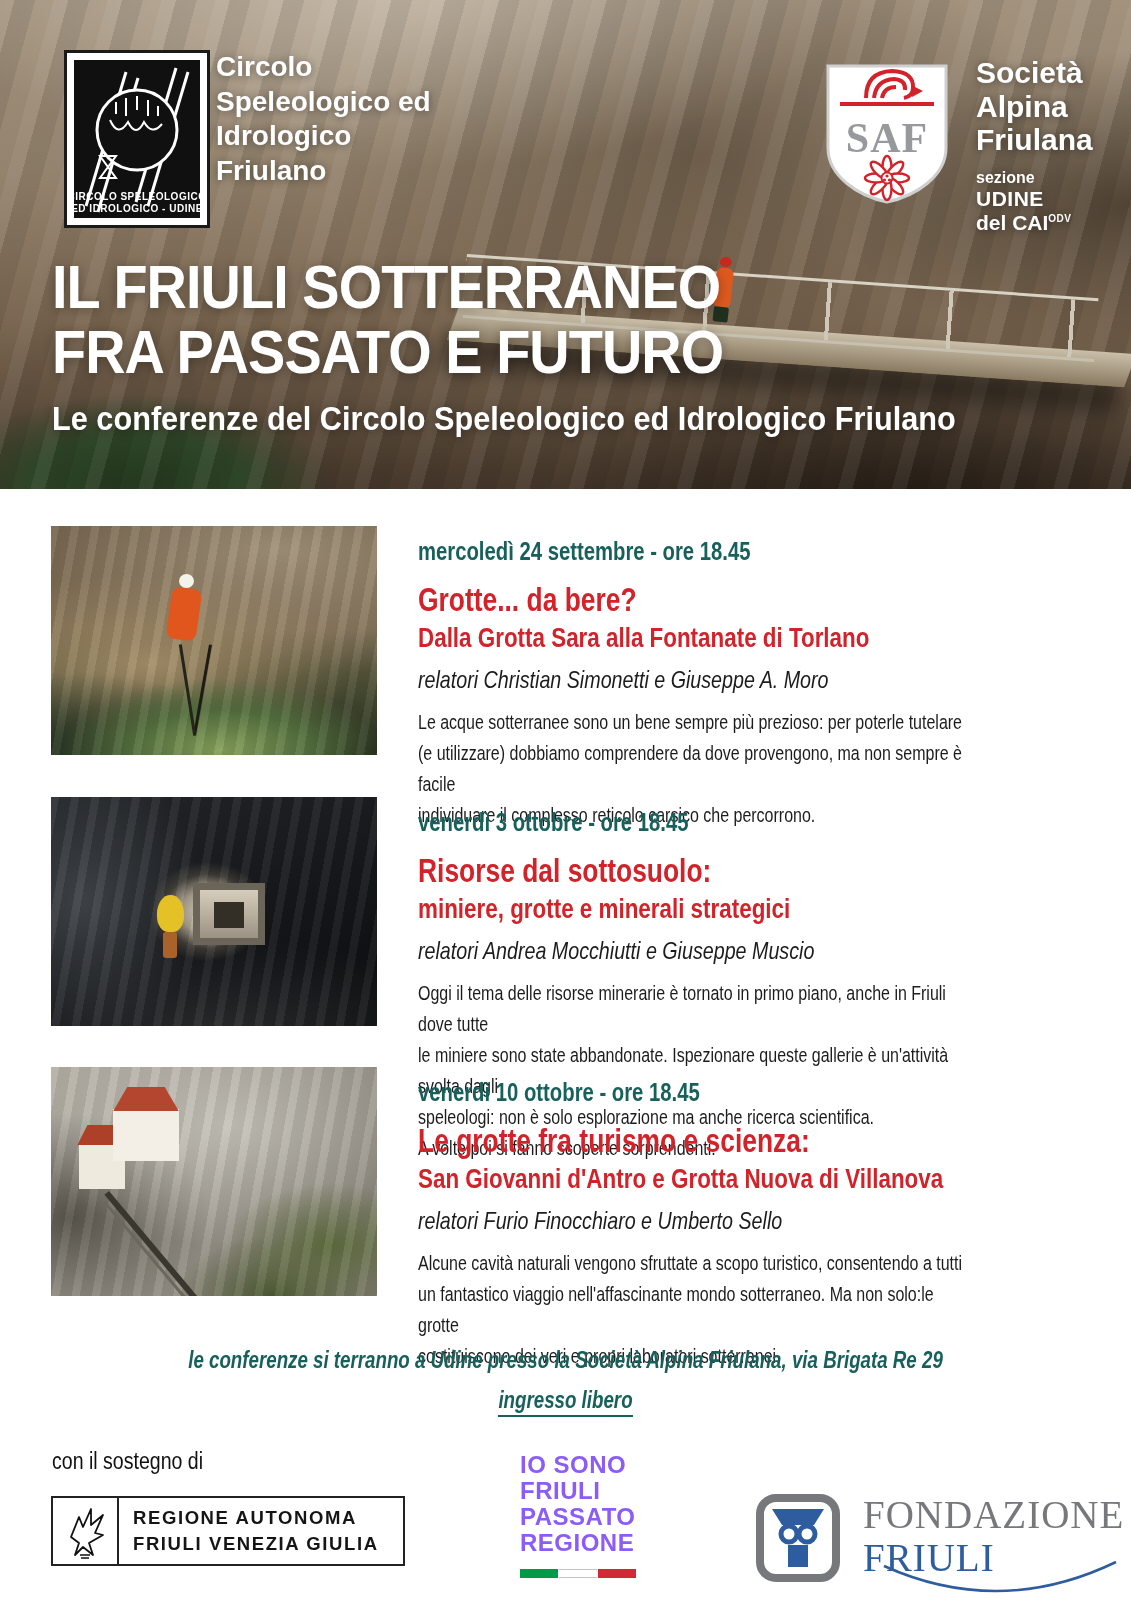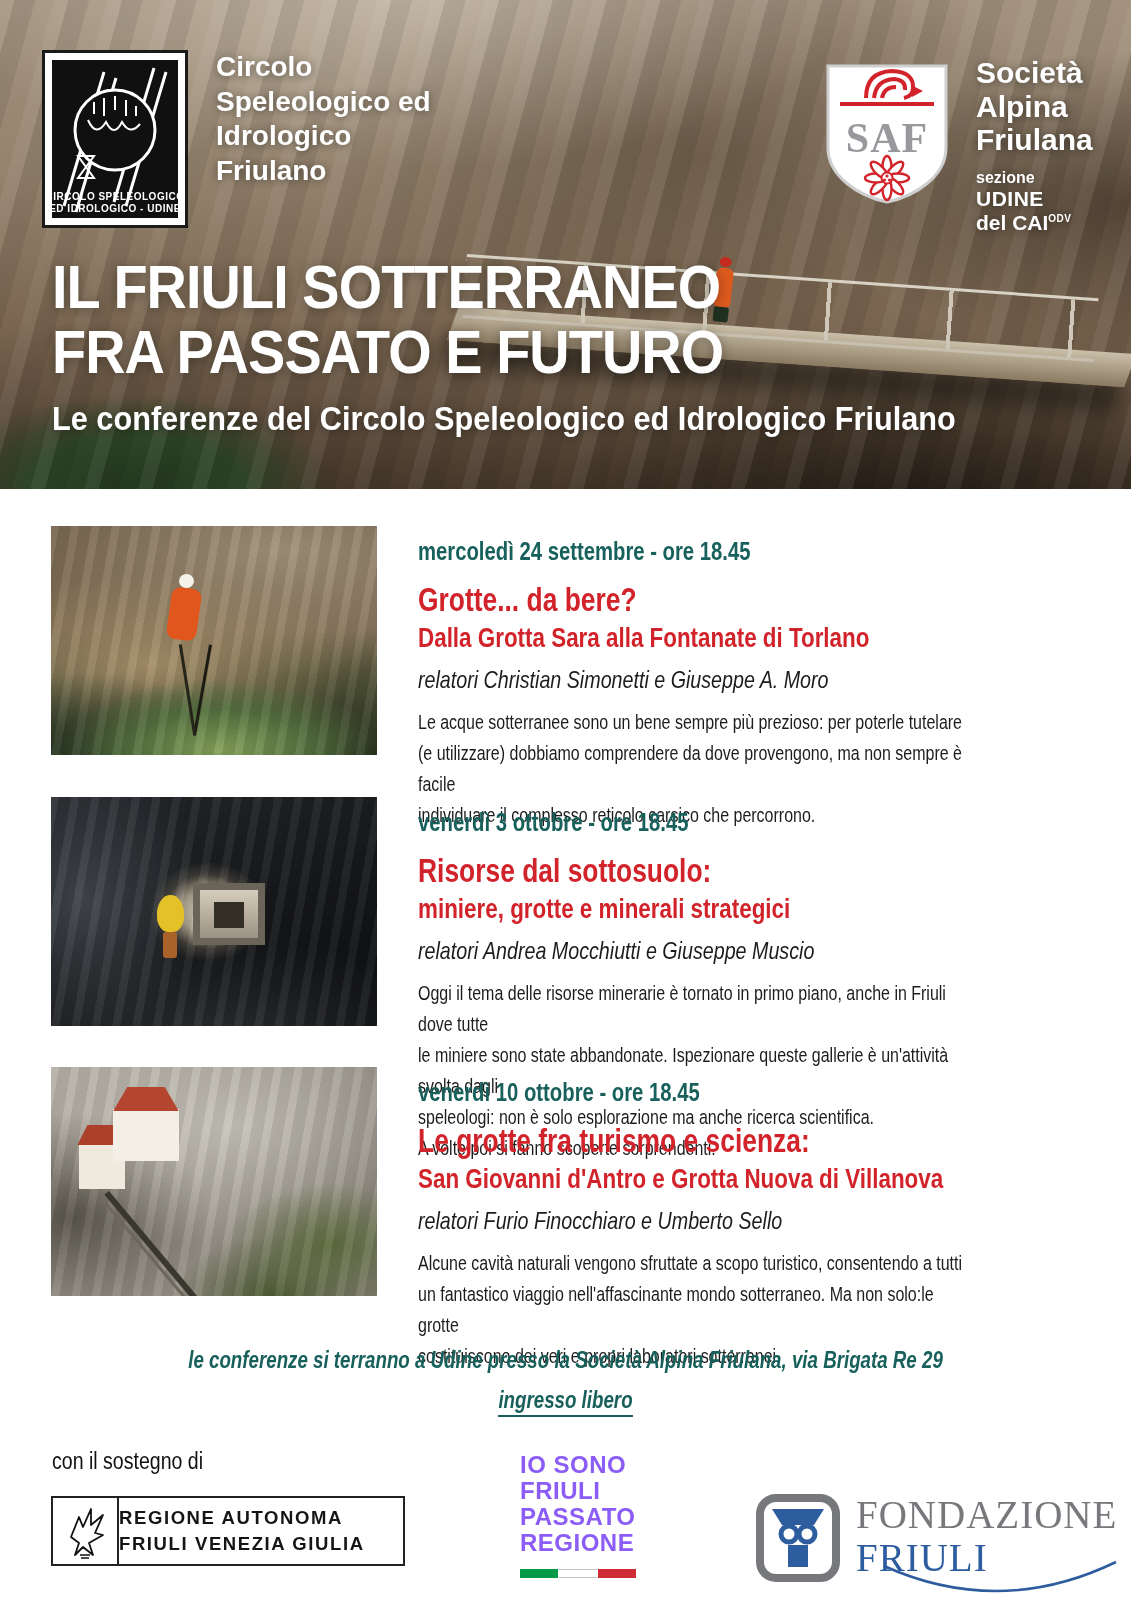--- a/index.html
+++ b/index.html
@@ -28,21 +28,21 @@
   .hdr-rail{position:absolute;left:41%;top:276px;width:56%;height:58px;transform:rotate(4deg);
     border-top:3px solid #d9d3c5;border-bottom:3px solid #c7c0b0;
     background:repeating-linear-gradient(90deg,rgba(0,0,0,0) 0 118px,#cfc8b8 118px 122px);}
   .hdr-caver{position:absolute;left:63.2%;top:268px;width:17px;height:40px;background:#dd5a1f;
     border-radius:6px;transform:rotate(6deg);}
   .hdr-caver::before{content:"";position:absolute;left:2px;top:-11px;width:12px;height:10px;
     border-radius:50%;background:#c42a1f;}
   .hdr-caver::after{content:"";position:absolute;left:1px;bottom:-14px;width:15px;height:15px;
     background:#20301f;border-radius:2px;}
 
-  .csif-emblem{left:42px;top:50px;width:146px;height:151px;border-radius:32px;}
+  .csif-emblem{left:64px;top:50px;width:146px;height:151px;border-radius:32px;}
   .csif-name{left:210px;top:50px;width:225px;color:#fff;font-weight:700;font-size:28px;
     line-height:1.24;text-shadow:0 1px 8px rgba(0,0,0,.45);margin-left:6px;}
   .saf-shield{left:816px;top:56px;width:142px;height:154px;font-family:Liberation Serif, serif;}
   .saf-text{left:976px;top:56px;width:180px;color:#fff;text-shadow:0 1px 8px rgba(0,0,0,.45);}
   .saf-name{font-weight:700;font-size:30px;line-height:1.12;}
   .saf-sez1{margin-top:12px;font-weight:700;font-size:16px;}
   .saf-sez2{font-weight:700;font-size:21px;letter-spacing:.5px;}
   .saf-sez3{font-weight:700;font-size:21px;}
   .saf-sez3 sup{font-size:10px;letter-spacing:.5px;}
 
@@ -114,32 +114,32 @@
     font-style:italic;font-size:24px;transform:scaleX(.78);}
   .free-entry{left:0;top:1386px;width:1131px;text-align:center;color:#17605b;font-weight:700;
     font-style:italic;font-size:24px;transform:scaleX(.78);}
   .free-entry span{display:inline-block;border-bottom:2px solid #17605b;padding-bottom:1px;}
   .support-label{left:52px;top:1448px;font-size:23px;color:#111;}
 
   .regione-box{left:51px;top:1496px;width:354px;height:70px;border:2px solid #222;background:#fff;
     display:flex;box-sizing:border-box;}
   .regione-eagle-cell{width:64px;border-right:2px solid #222;display:flex;align-items:center;
     justify-content:center;}
-  .regione-text{flex:1;display:flex;flex-direction:column;justify-content:center;
+  .regione-text{flex:1;display:flex;flex-direction:column;justify-content:center;padding-left:14px;
     font-weight:700;font-size:18.5px;letter-spacing:1.6px;line-height:1.4;color:#151515;}
 
   .iosono{left:520px;top:1452px;width:130px;}
   .iosono-line{font-weight:700;font-size:24px;line-height:26px;color:#8b5cf6;letter-spacing:.5px;}
   .iosono-flag{margin-top:13px;width:118px;height:9px;display:flex;}
   .iosono-flag .fg{width:38px;background:#009a49;}
   .iosono-flag .fw{width:38px;background:#fff;border-top:1px solid #c4c4c4;border-bottom:1px solid #c4c4c4;
     box-sizing:border-box;margin:0 1px;}
   .iosono-flag .fr{width:38px;background:#ce2b37;}
 
-  .fondazione{left:756px;top:1494px;display:flex;align-items:flex-start;}
+  .fondazione{left:756px;top:1494px;display:flex;align-items:flex-start;gap:7px;}
   .fond-icon{width:84px;height:88px;border:8px solid #77787b;border-radius:20px;background:#fff;
     box-sizing:border-box;display:flex;align-items:center;justify-content:center;}
   .fond-text{margin-left:16px;font-family:"Liberation Serif",serif;}
   .fond-l1{font-size:39px;line-height:42px;color:#77787b;letter-spacing:1px;}
   .fond-l2{font-size:39px;line-height:44px;color:#2d5d9f;letter-spacing:1px;}
   .fond-swoosh{left:880px;top:1560px;width:240px;height:46px;}
 </style>
 </head>
 <body>
 

